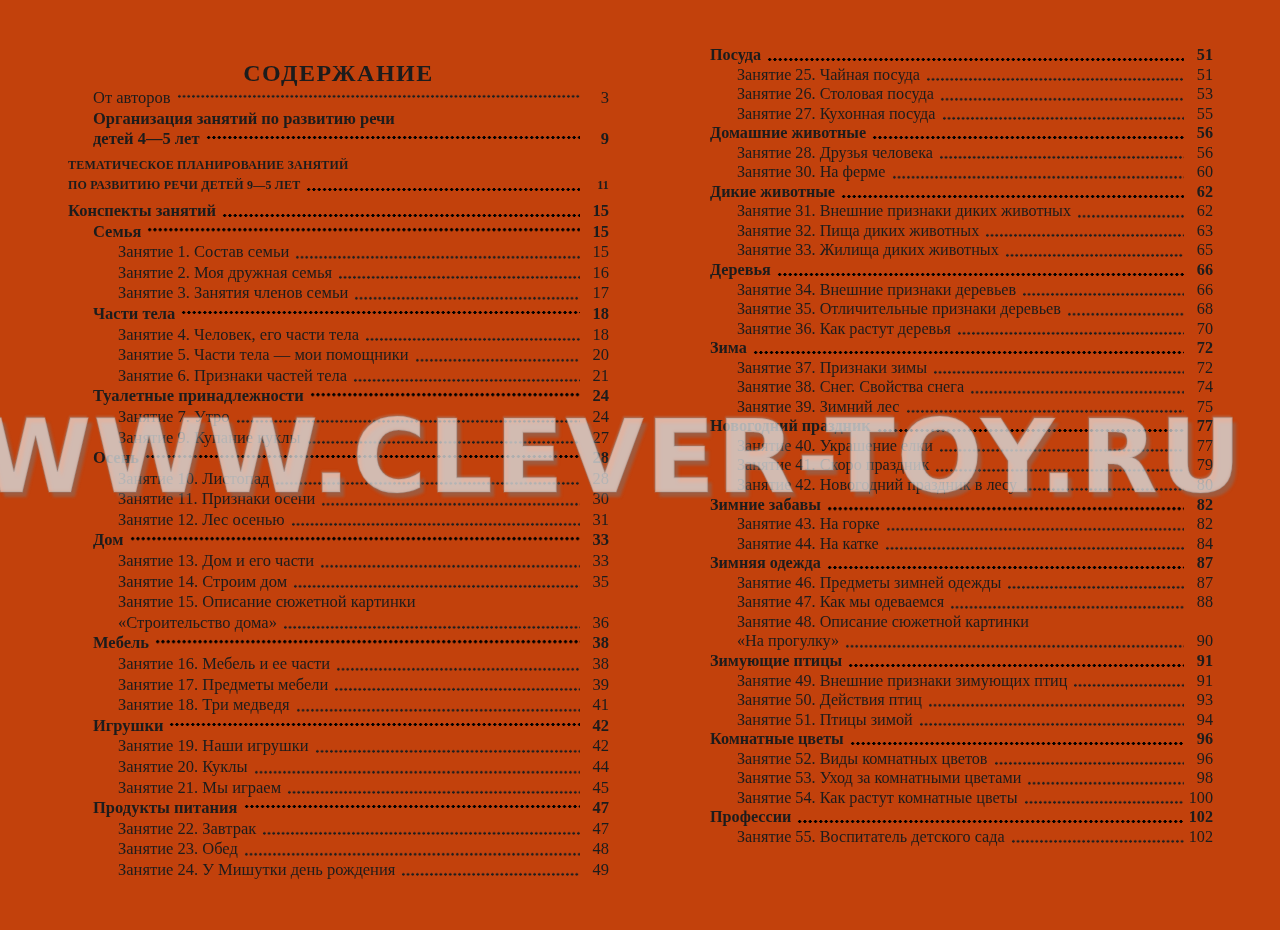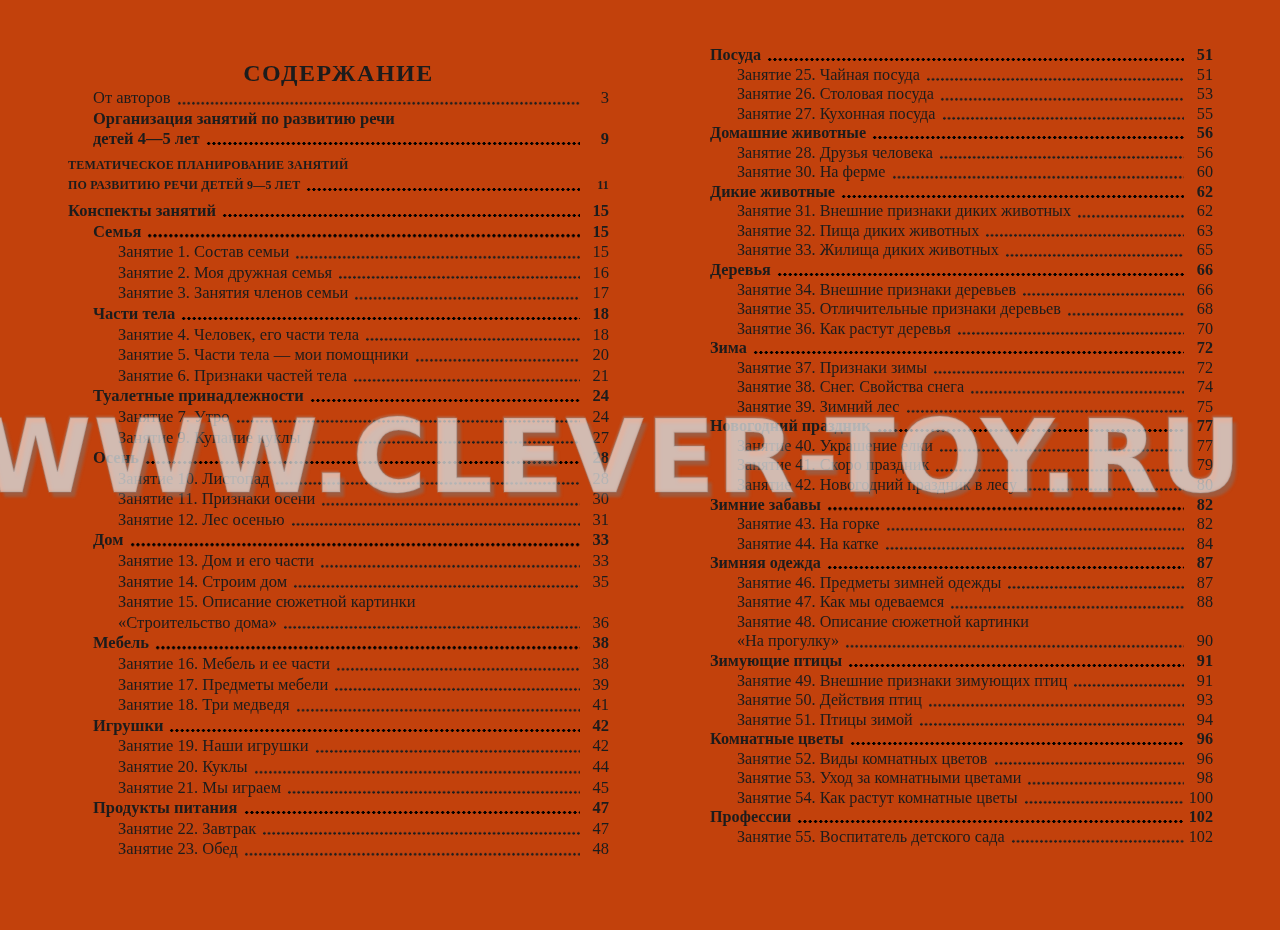--- a/index.html
+++ b/index.html
@@ -33,21 +33,21 @@
 
   .row { display: flex; align-items: flex-end; }
   .col-left  .row { font-size: 16.5px; line-height: 20.6px; }
   .col-right .row { font-size: 16.2px; line-height: 19.55px; }
   .row .text { white-space: nowrap; }
   .row.bold { font-weight: bold; }
   .row.gap { margin-top: 5px; }
   .row.large { font-size: 12px; letter-spacing: 0.2px; }
 
   .col-left  .level-0 { margin-left: 0; }
-  .col-left  .level-1 { margin-left: 25px; }
+  .col-left  .level-1 { margin-left: 25px; align-items: center; }
   .col-left  .level-2 { margin-left: 50px; }
   .col-right .level-1 { margin-left: 0; }
   .col-right .level-2 { margin-left: 27px; }
 
   .leader {
     flex: 1 1 auto;
     height: 4.6px;
     margin: 0 4px 3.5px 6px;
     background-image: radial-gradient(circle, #1e1e1e 1.05px, rgba(0,0,0,0) 1.45px);
     background-size: 4.7px 4.7px;
@@ -259,20 +259,25 @@
       <div class="row level-2">
         <span class="text">Занятие 22. Завтрак</span>
         <span class="leader"></span>
         <span class="page-num">47</span>
       </div>
       <div class="row level-2">
         <span class="text">Занятие 23. Обед</span>
         <span class="leader"></span>
         <span class="page-num">48</span>
       </div>
+      <div class="row level-2">
+        <span class="text">Занятие 24. У Мишутки день рождения</span>
+        <span class="leader"></span>
+        <span class="page-num">49</span>
+      </div>
     </div>
   <div class="toc-column col-right">
       <div class="row level-1 bold">
         <span class="text">Посуда</span>
         <span class="leader"></span>
         <span class="page-num">51</span>
       </div>
       <div class="row level-2">
         <span class="text">Занятие 25. Чайная посуда</span>
         <span class="leader"></span>

